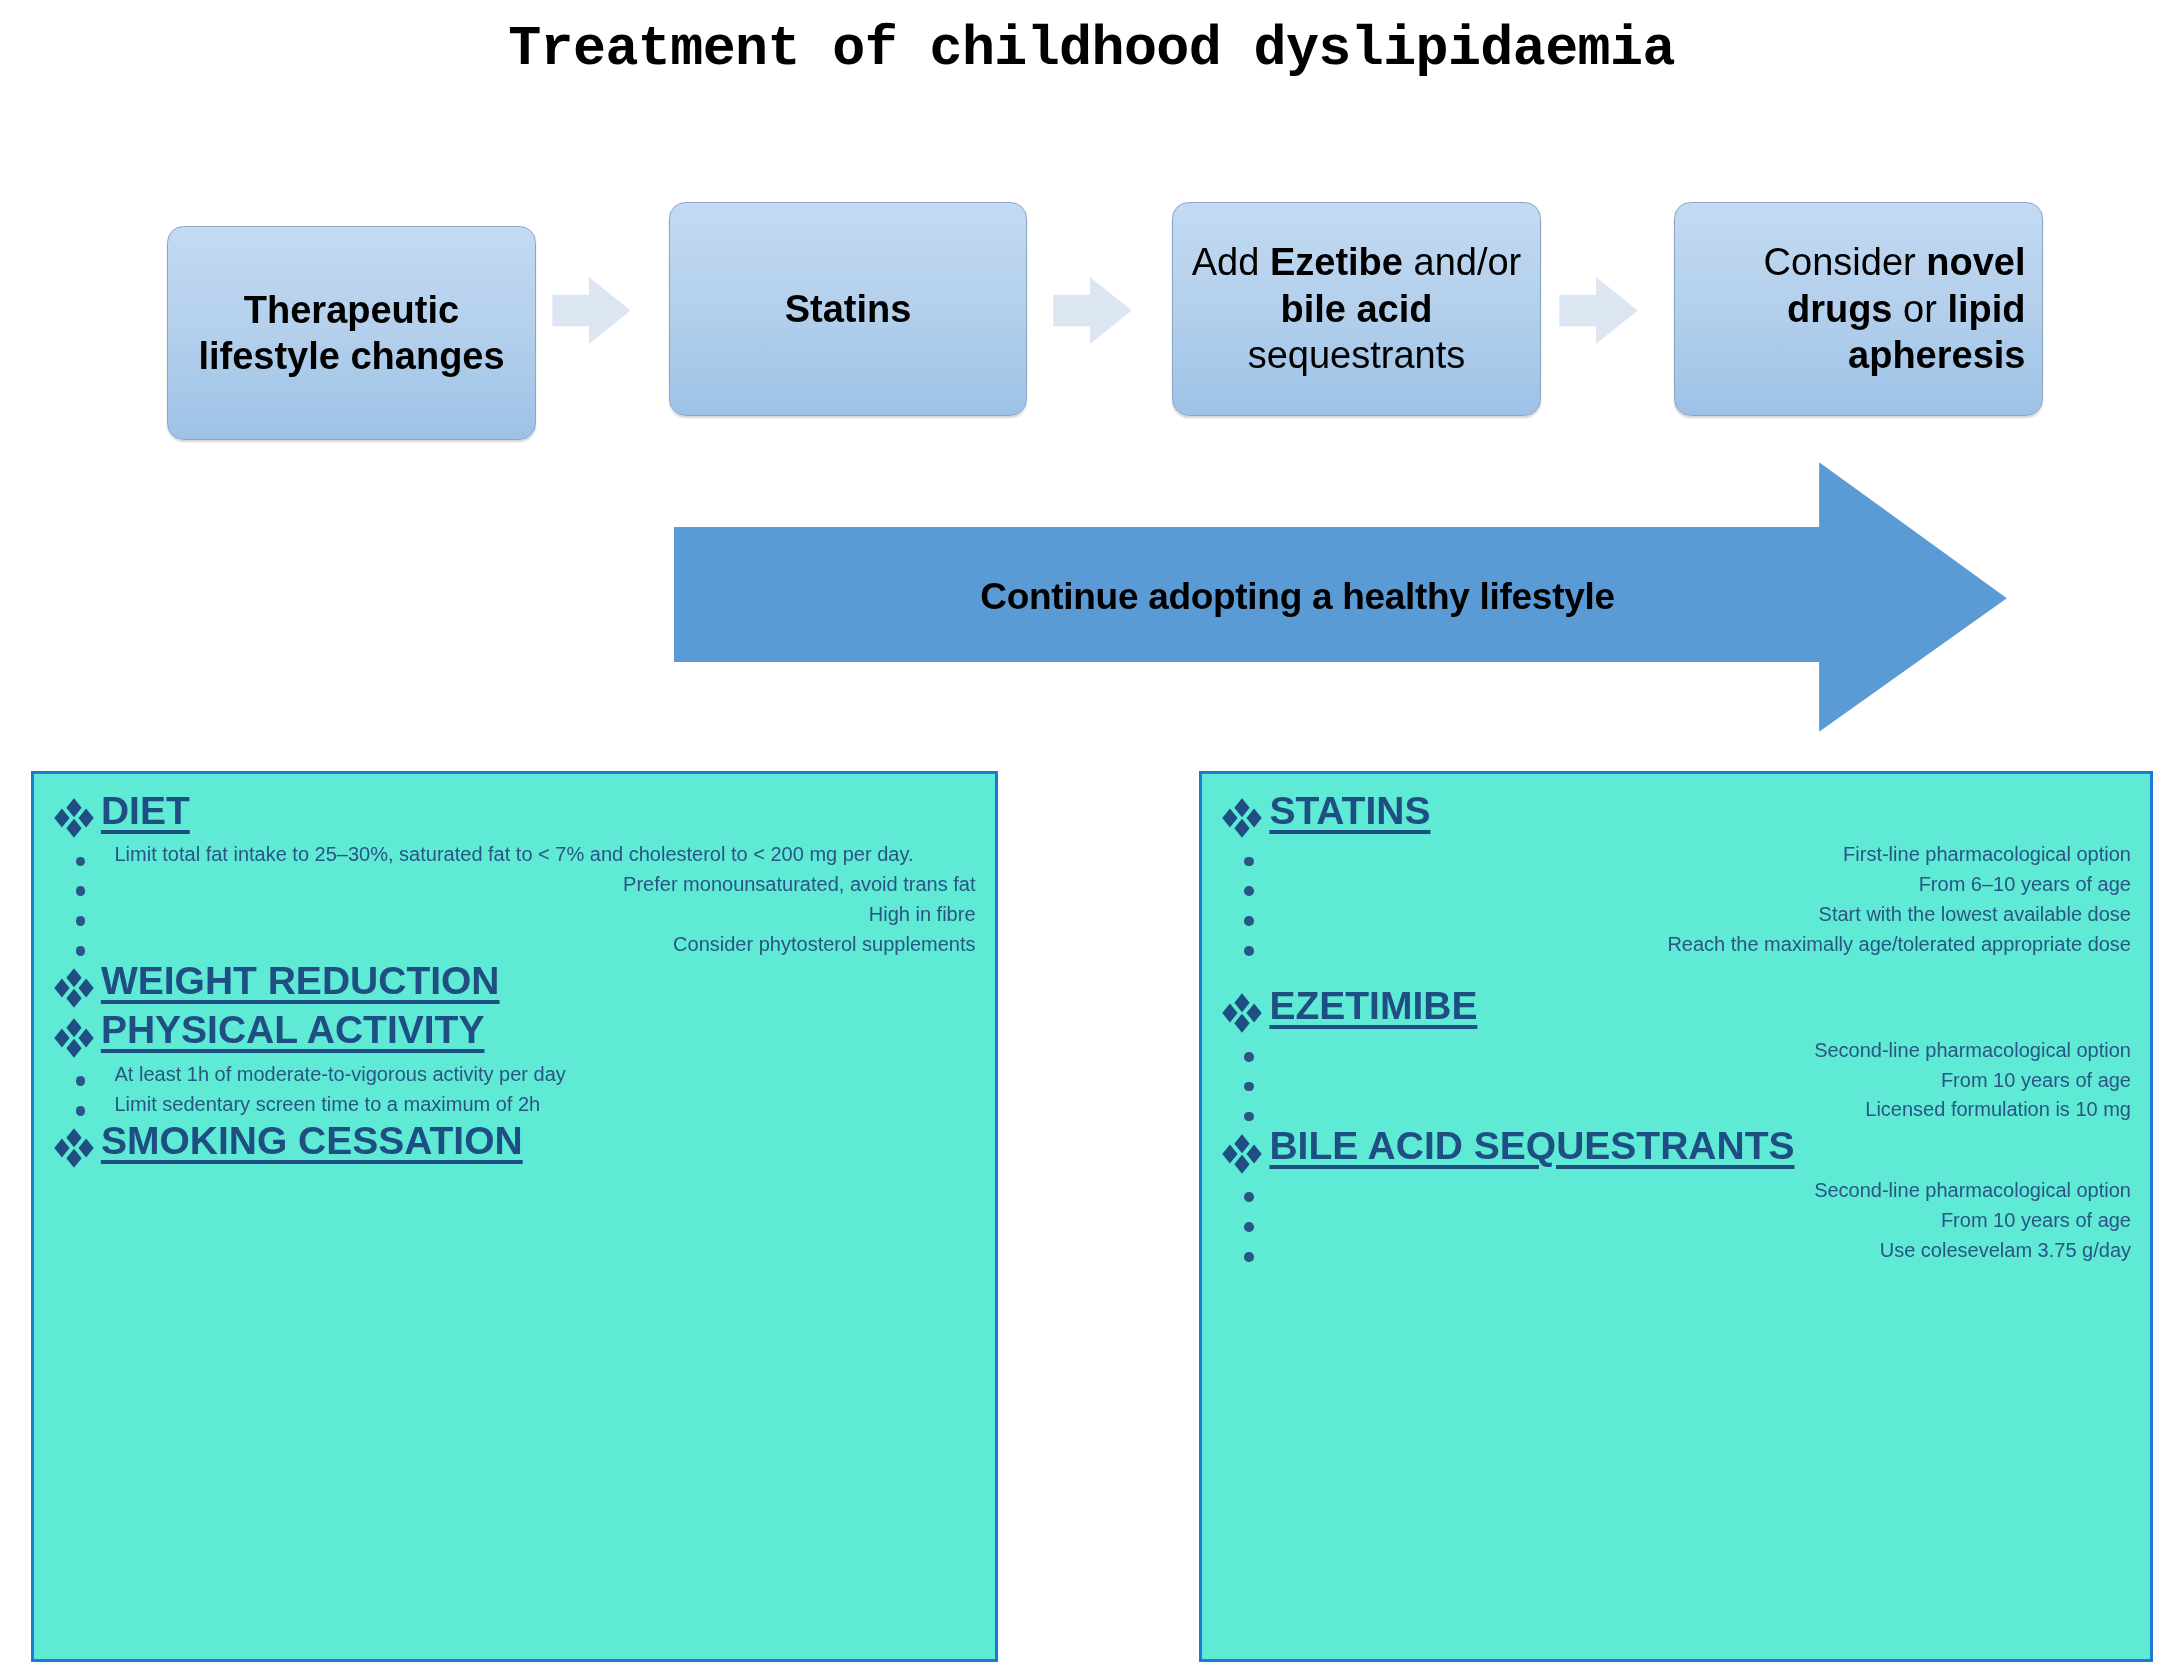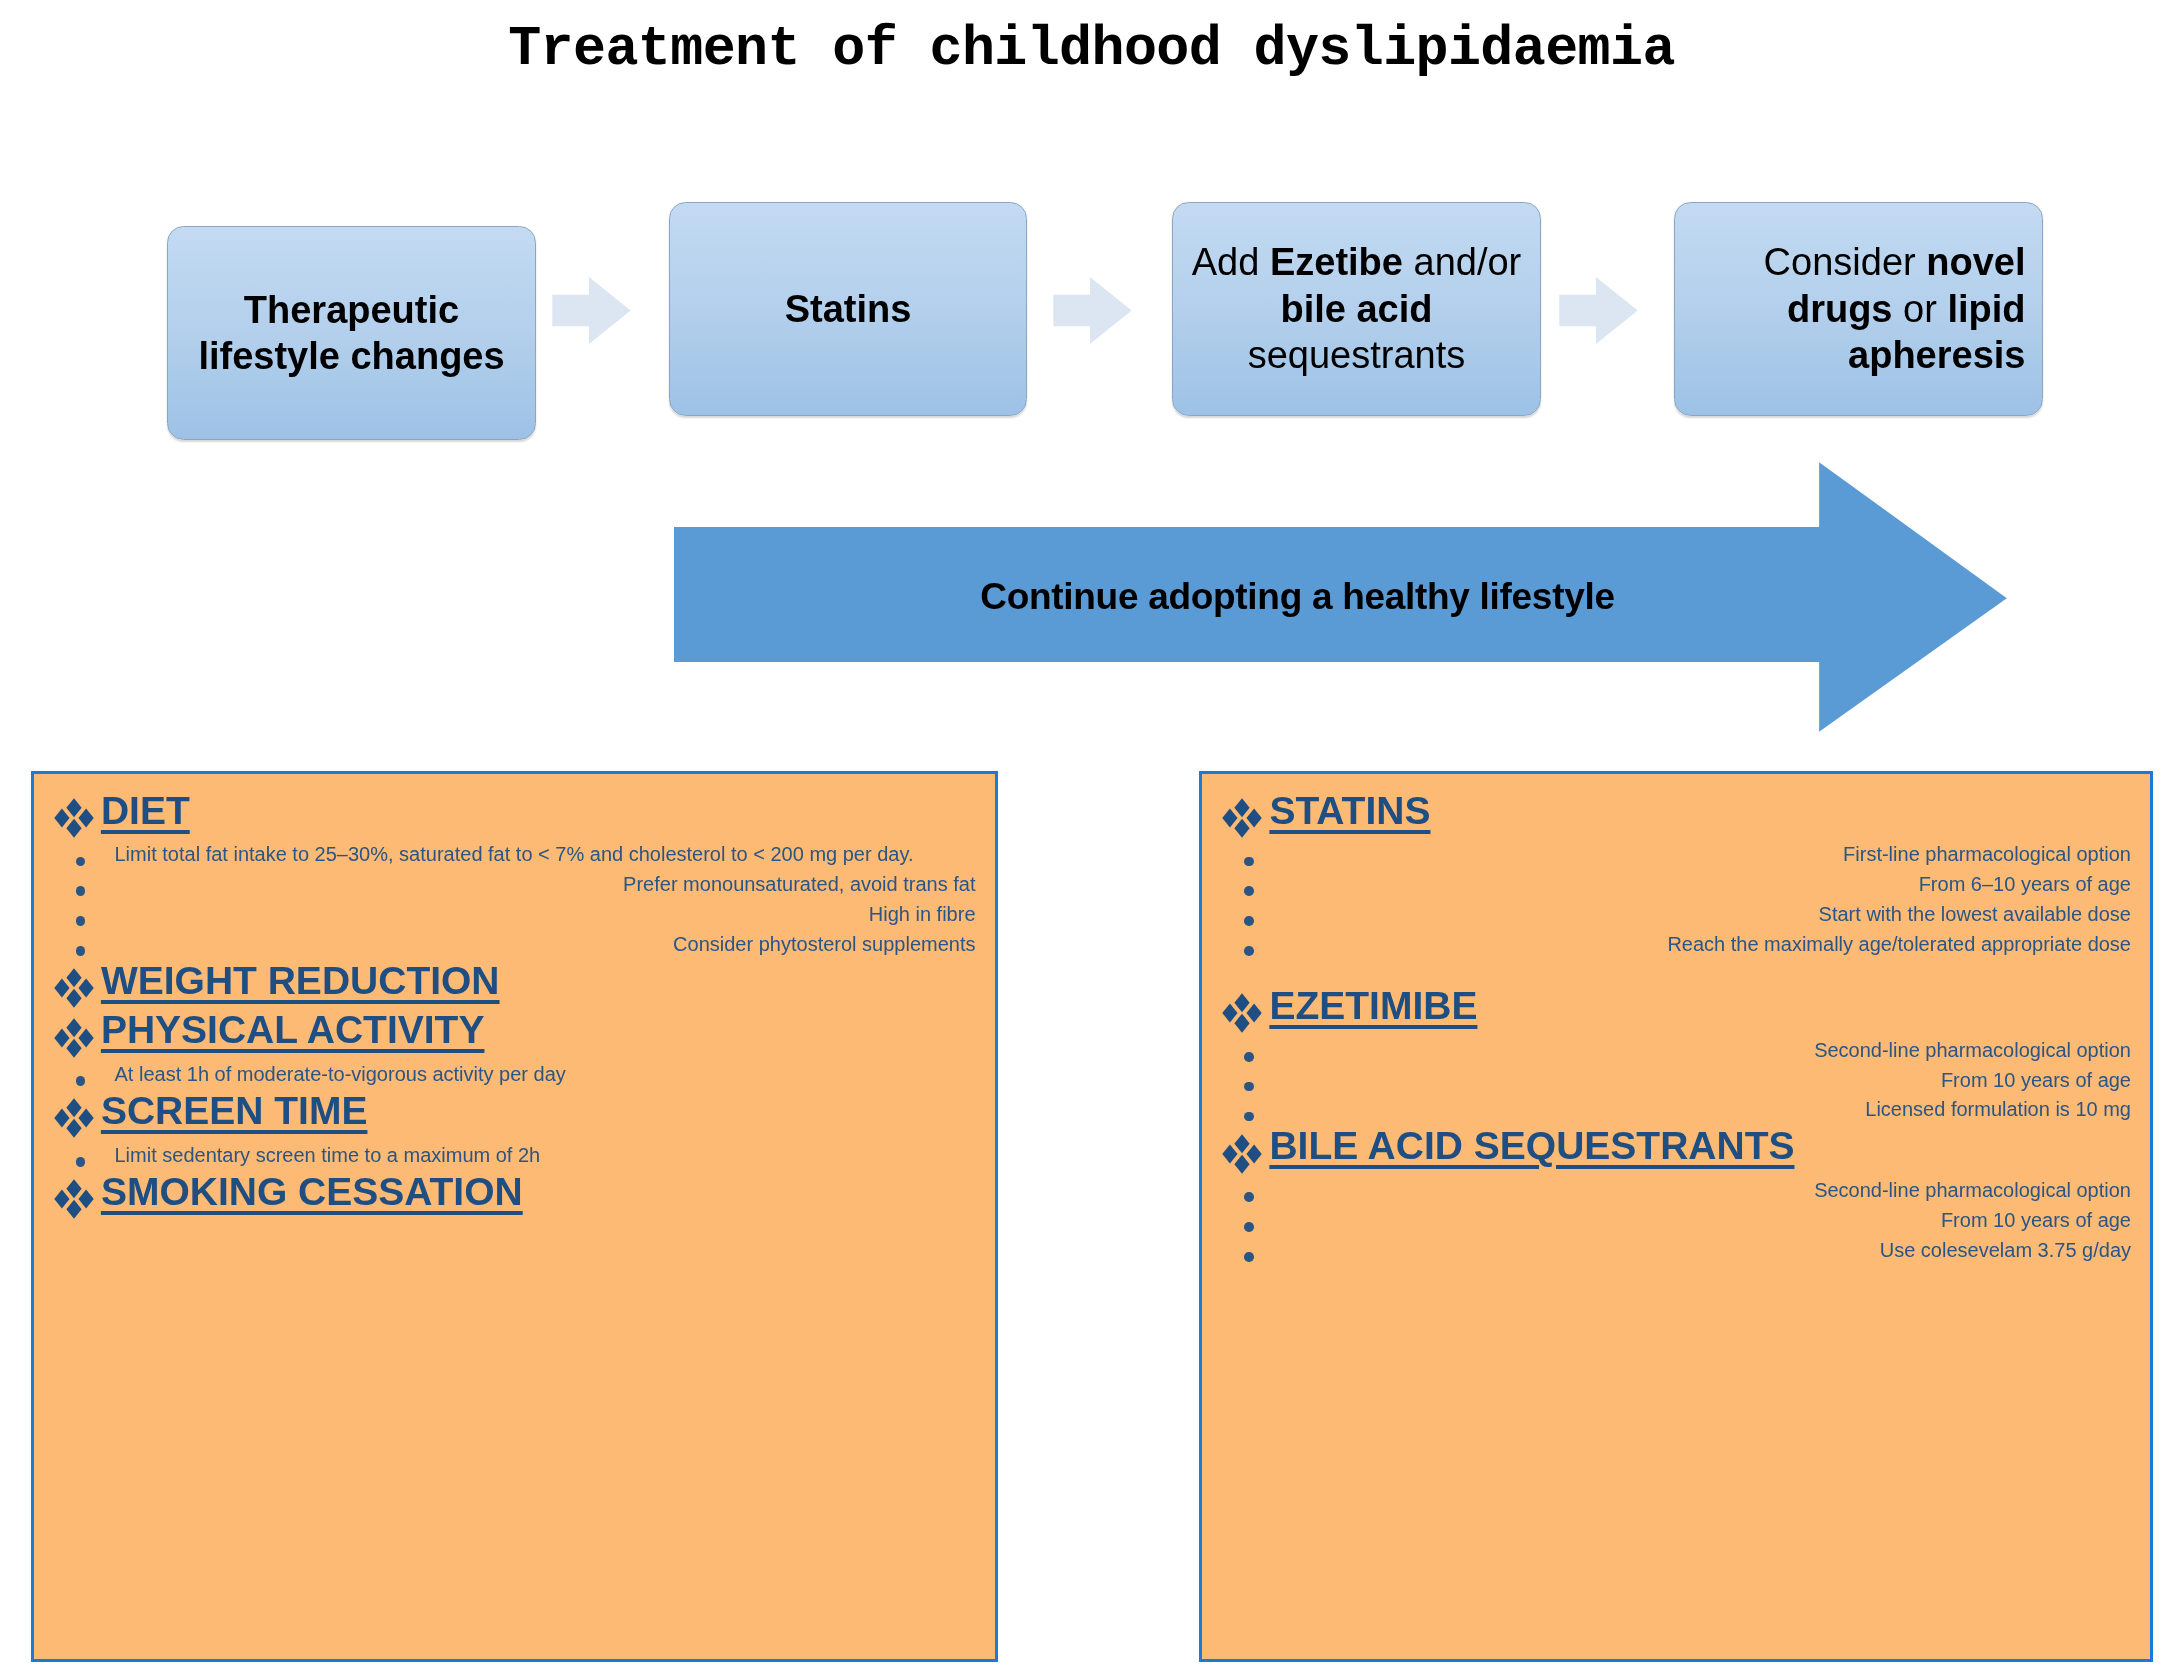--- a/index.html
+++ b/index.html
@@ -57,21 +57,21 @@
     display:flex;align-items:center;justify-content:center;
     font-size:37px;font-weight:bold;color:#000000;
     letter-spacing:-0.3px;
     pointer-events:none;
   }
 
   
   .panel{
     position:absolute;
     border:3.8px solid #1c7ad6;
-    background:#fdba74;
+    background:#5eead4;
     box-sizing:border-box;
     color:#2a5584;
     padding:16.5px 19px 12.7px 19px;
   }
   #panel-left{left:30.5px;top:771px;width:967px;height:891px;}
   #panel-right{left:1199px;top:771px;width:954px;height:891px;}
 
   .section-head{
     display:flex;align-items:flex-start;
     margin:0 0 1.3px 0;
@@ -200,31 +200,20 @@
         <polygon points="2,33 14,18 26,33 14,48" fill="#1f4e82"></polygon>
         <polygon points="40,33 52,18 64,33 52,48" fill="#1f4e82"></polygon>
       </svg>
     </span>
     <span class="section-title">PHYSICAL ACTIVITY</span>
   </div>
   <ul class="bullets">
     <li>At least 1h of moderate-to-vigorous activity per day</li>
   </ul>
 
-  <div class="section-head">
-    <span class="bullet-diamond">
-      <svg viewBox="0 0 66 66" width="42" height="42" aria-hidden="true">
-        <polygon points="33,2 45,17 33,32 21,17" fill="#1f4e82"></polygon>
-        <polygon points="33,34 45,49 33,64 21,49" fill="#1f4e82"></polygon>
-        <polygon points="2,33 14,18 26,33 14,48" fill="#1f4e82"></polygon>
-        <polygon points="40,33 52,18 64,33 52,48" fill="#1f4e82"></polygon>
-      </svg>
-    </span>
-    <span class="section-title">SCREEN TIME</span>
-  </div>
   <ul class="bullets">
     <li>Limit sedentary screen time to a maximum of 2h</li>
   </ul>
 
   <div class="section-head">
     <span class="bullet-diamond">
       <svg viewBox="0 0 66 66" width="42" height="42" aria-hidden="true">
         <polygon points="33,2 45,17 33,32 21,17" fill="#1f4e82"></polygon>
         <polygon points="33,34 45,49 33,64 21,49" fill="#1f4e82"></polygon>
         <polygon points="2,33 14,18 26,33 14,48" fill="#1f4e82"></polygon>

